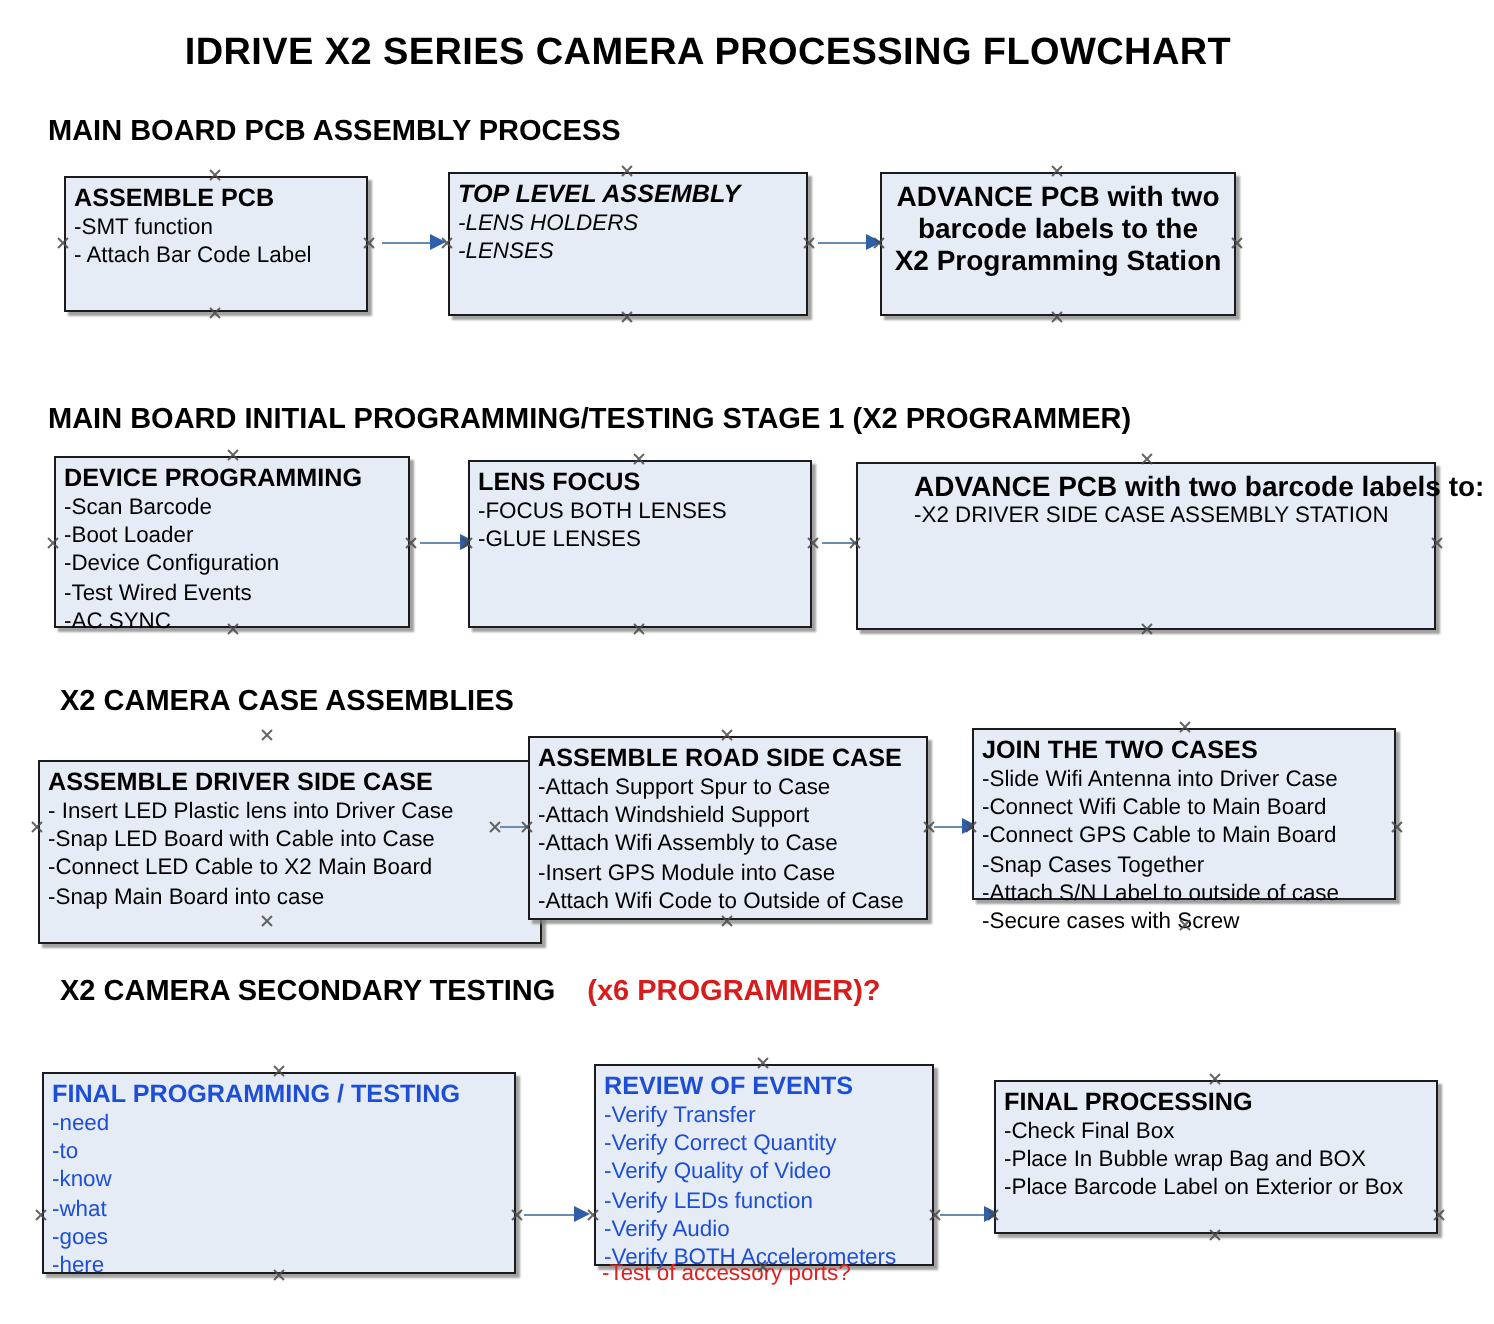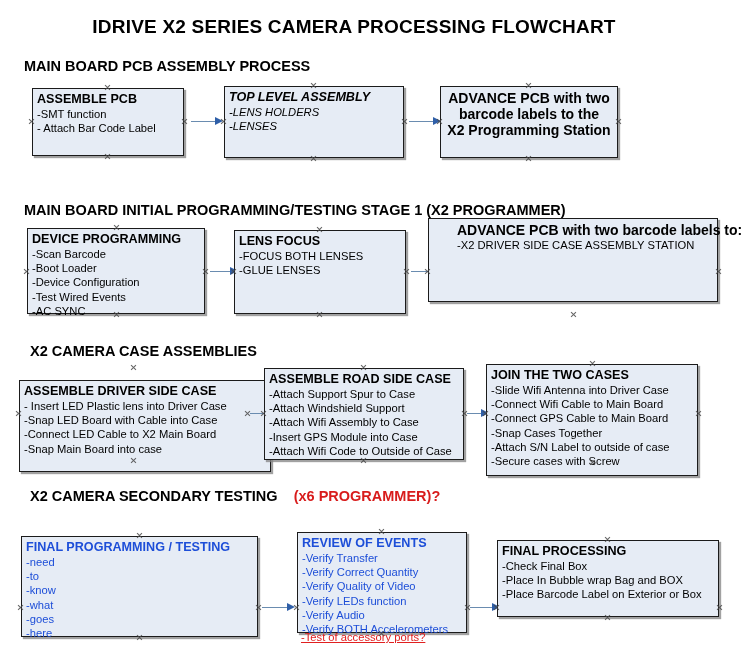--- a/index.html
+++ b/index.html
@@ -28,21 +28,21 @@
   .conn .shaft{position:absolute;left:0;top:4px;height:1px;background:#6a8cb0;width:calc(100% - 7px);}
   .conn .head{position:absolute;right:0;top:0;width:0;height:0;
               border-top:4.5px solid transparent;border-bottom:4.5px solid transparent;
               border-left:8px solid #2f5fa8;}
 
   .hx{position:absolute;width:7px;height:7px;pointer-events:none;opacity:.85;}
   .hx:before,.hx:after{content:"";position:absolute;left:0;top:3px;width:7px;height:1px;background:#4a4a4a;}
   .hx:before{transform:rotate(45deg);}
   .hx:after{transform:rotate(-45deg);}
 
-  .ovf{position:absolute;font-size:11.2px;line-height:14.2px;color:#e02020;white-space:nowrap;text-decoration:underline;}
+  .ovf{position:absolute;font-size:11.2px;line-height:14.2px;color:#e02020;white-space:nowrap;}
 </style>
 </head>
 <body>
 
 <div id="stage">
 
   <div class="title">IDRIVE X2  SERIES CAMERA PROCESSING FLOWCHART</div>
 
   <div class="section" style="left:24px;top:58px;">
     <span>MAIN BOARD PCB ASSEMBLY PROCESS</span>
@@ -118,21 +118,21 @@
   <div class="hx" style="left:230px;top:268px;"></div>
   <div class="hx" style="left:316px;top:226px;"></div>
   <div class="hx" style="left:316px;top:311px;"></div>
   <div class="hx" style="left:403px;top:268px;"></div>
 
   <div class="conn" style="left:411px;top:267px;width:28px;">
     <div class="shaft"></div>
       <div class="head"></div>
   </div>
 
-  <div class="box hdbig" style="left:428px;top:218px;width:290px;height:84px;padding-left:28px;">
+  <div class="box hdbig" style="left:428px;top:231px;width:290px;height:84px;padding-left:28px;">
     <div class="hd">ADVANCE PCB with two barcode labels to:</div>
     <div class="ln">-X2 DRIVER  SIDE  CASE  ASSEMBLY STATION</div>
   </div>
   <div class="hx" style="left:424px;top:268px;"></div>
   <div class="hx" style="left:570px;top:226px;"></div>
   <div class="hx" style="left:570px;top:311px;"></div>
   <div class="hx" style="left:715px;top:268px;"></div>
 
   <div class="section" style="left:30px;top:343px;">
     <span>X2 CAMERA CASE ASSEMBLIES</span>
@@ -166,21 +166,21 @@
   <div class="hx" style="left:260px;top:410px;"></div>
   <div class="hx" style="left:360px;top:364px;"></div>
   <div class="hx" style="left:360px;top:457px;"></div>
   <div class="hx" style="left:461px;top:410px;"></div>
 
   <div class="conn" style="left:467px;top:409px;width:22px;">
     <div class="shaft"></div>
       <div class="head"></div>
   </div>
 
-  <div class="box" style="left:486px;top:364px;width:212px;height:112px;">
+  <div class="box" style="left:486px;top:364px;width:212px;height:86px;">
     <div class="hd">JOIN THE TWO CASES</div>
     <div class="ln">-Slide Wifi Antenna into Driver Case</div>
     <div class="ln">-Connect Wifi Cable to Main Board</div>
     <div class="ln">-Connect GPS Cable to Main Board</div>
     <div class="ln">-Snap Cases Together</div>
     <div class="ln">-Attach S/N Label to outside of case</div>
     <div class="ln">-Secure cases with Screw</div>
   </div>
   <div class="hx" style="left:482px;top:410px;"></div>
   <div class="hx" style="left:589px;top:360px;"></div>

